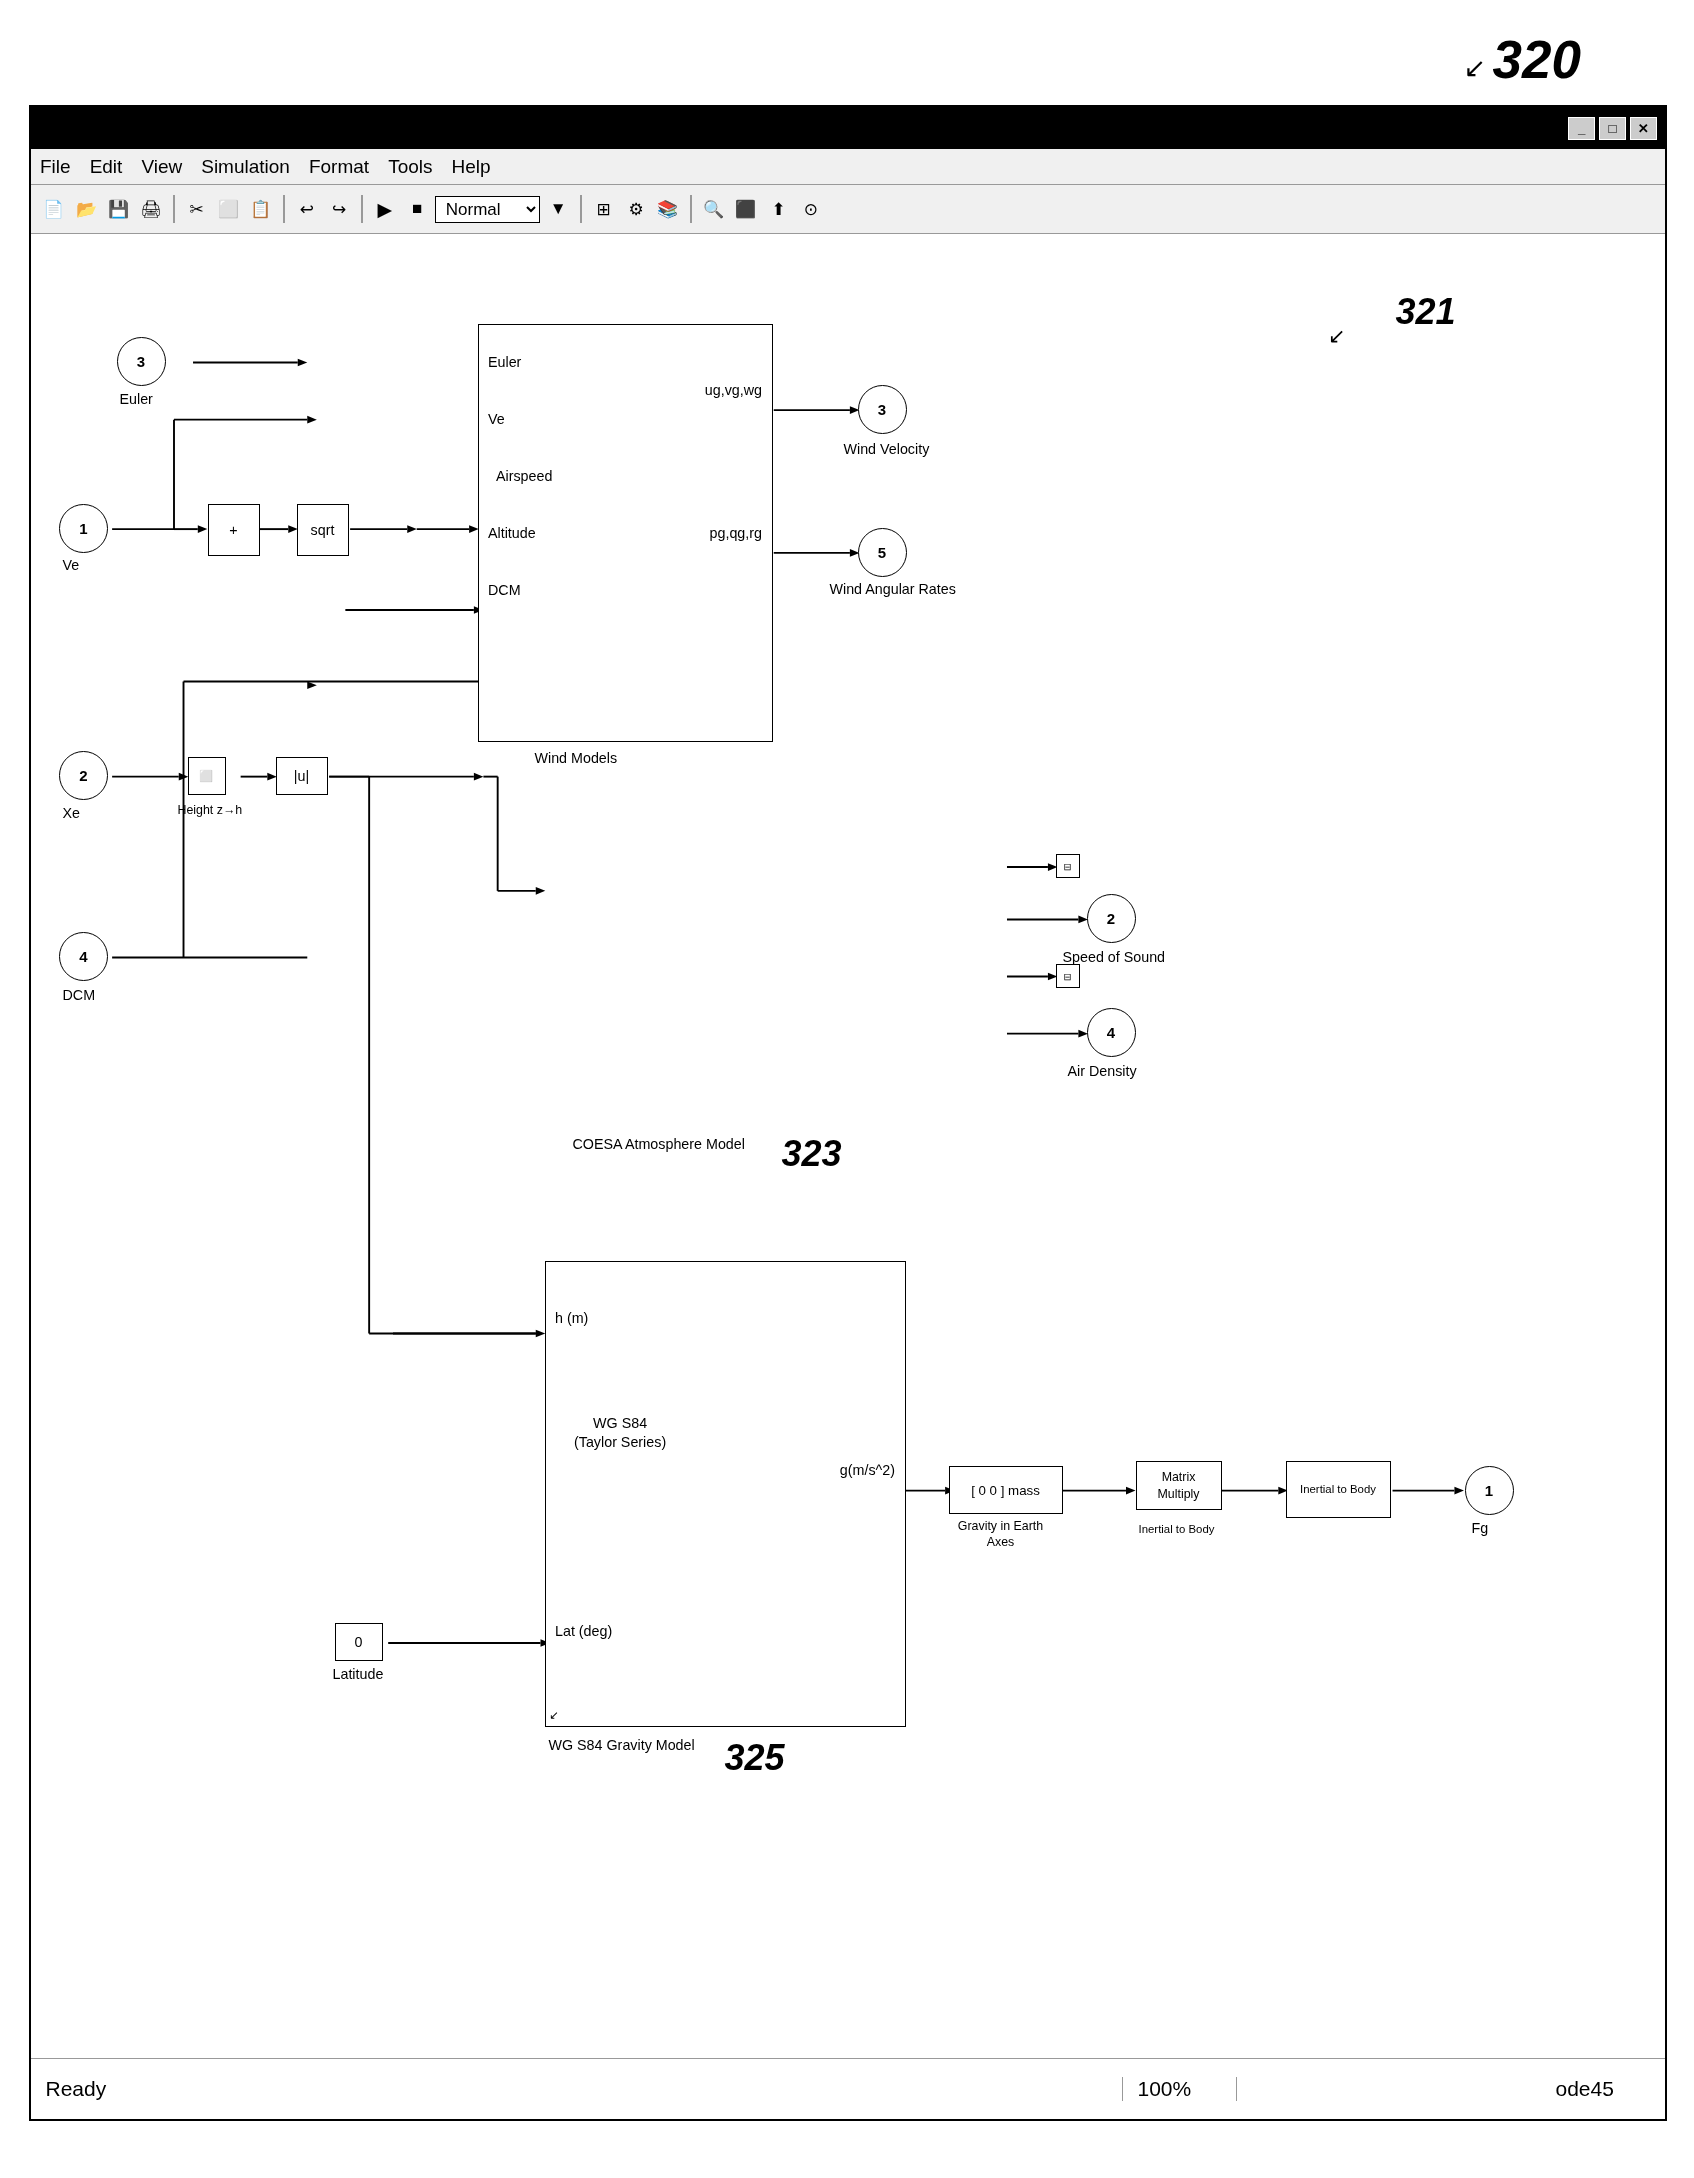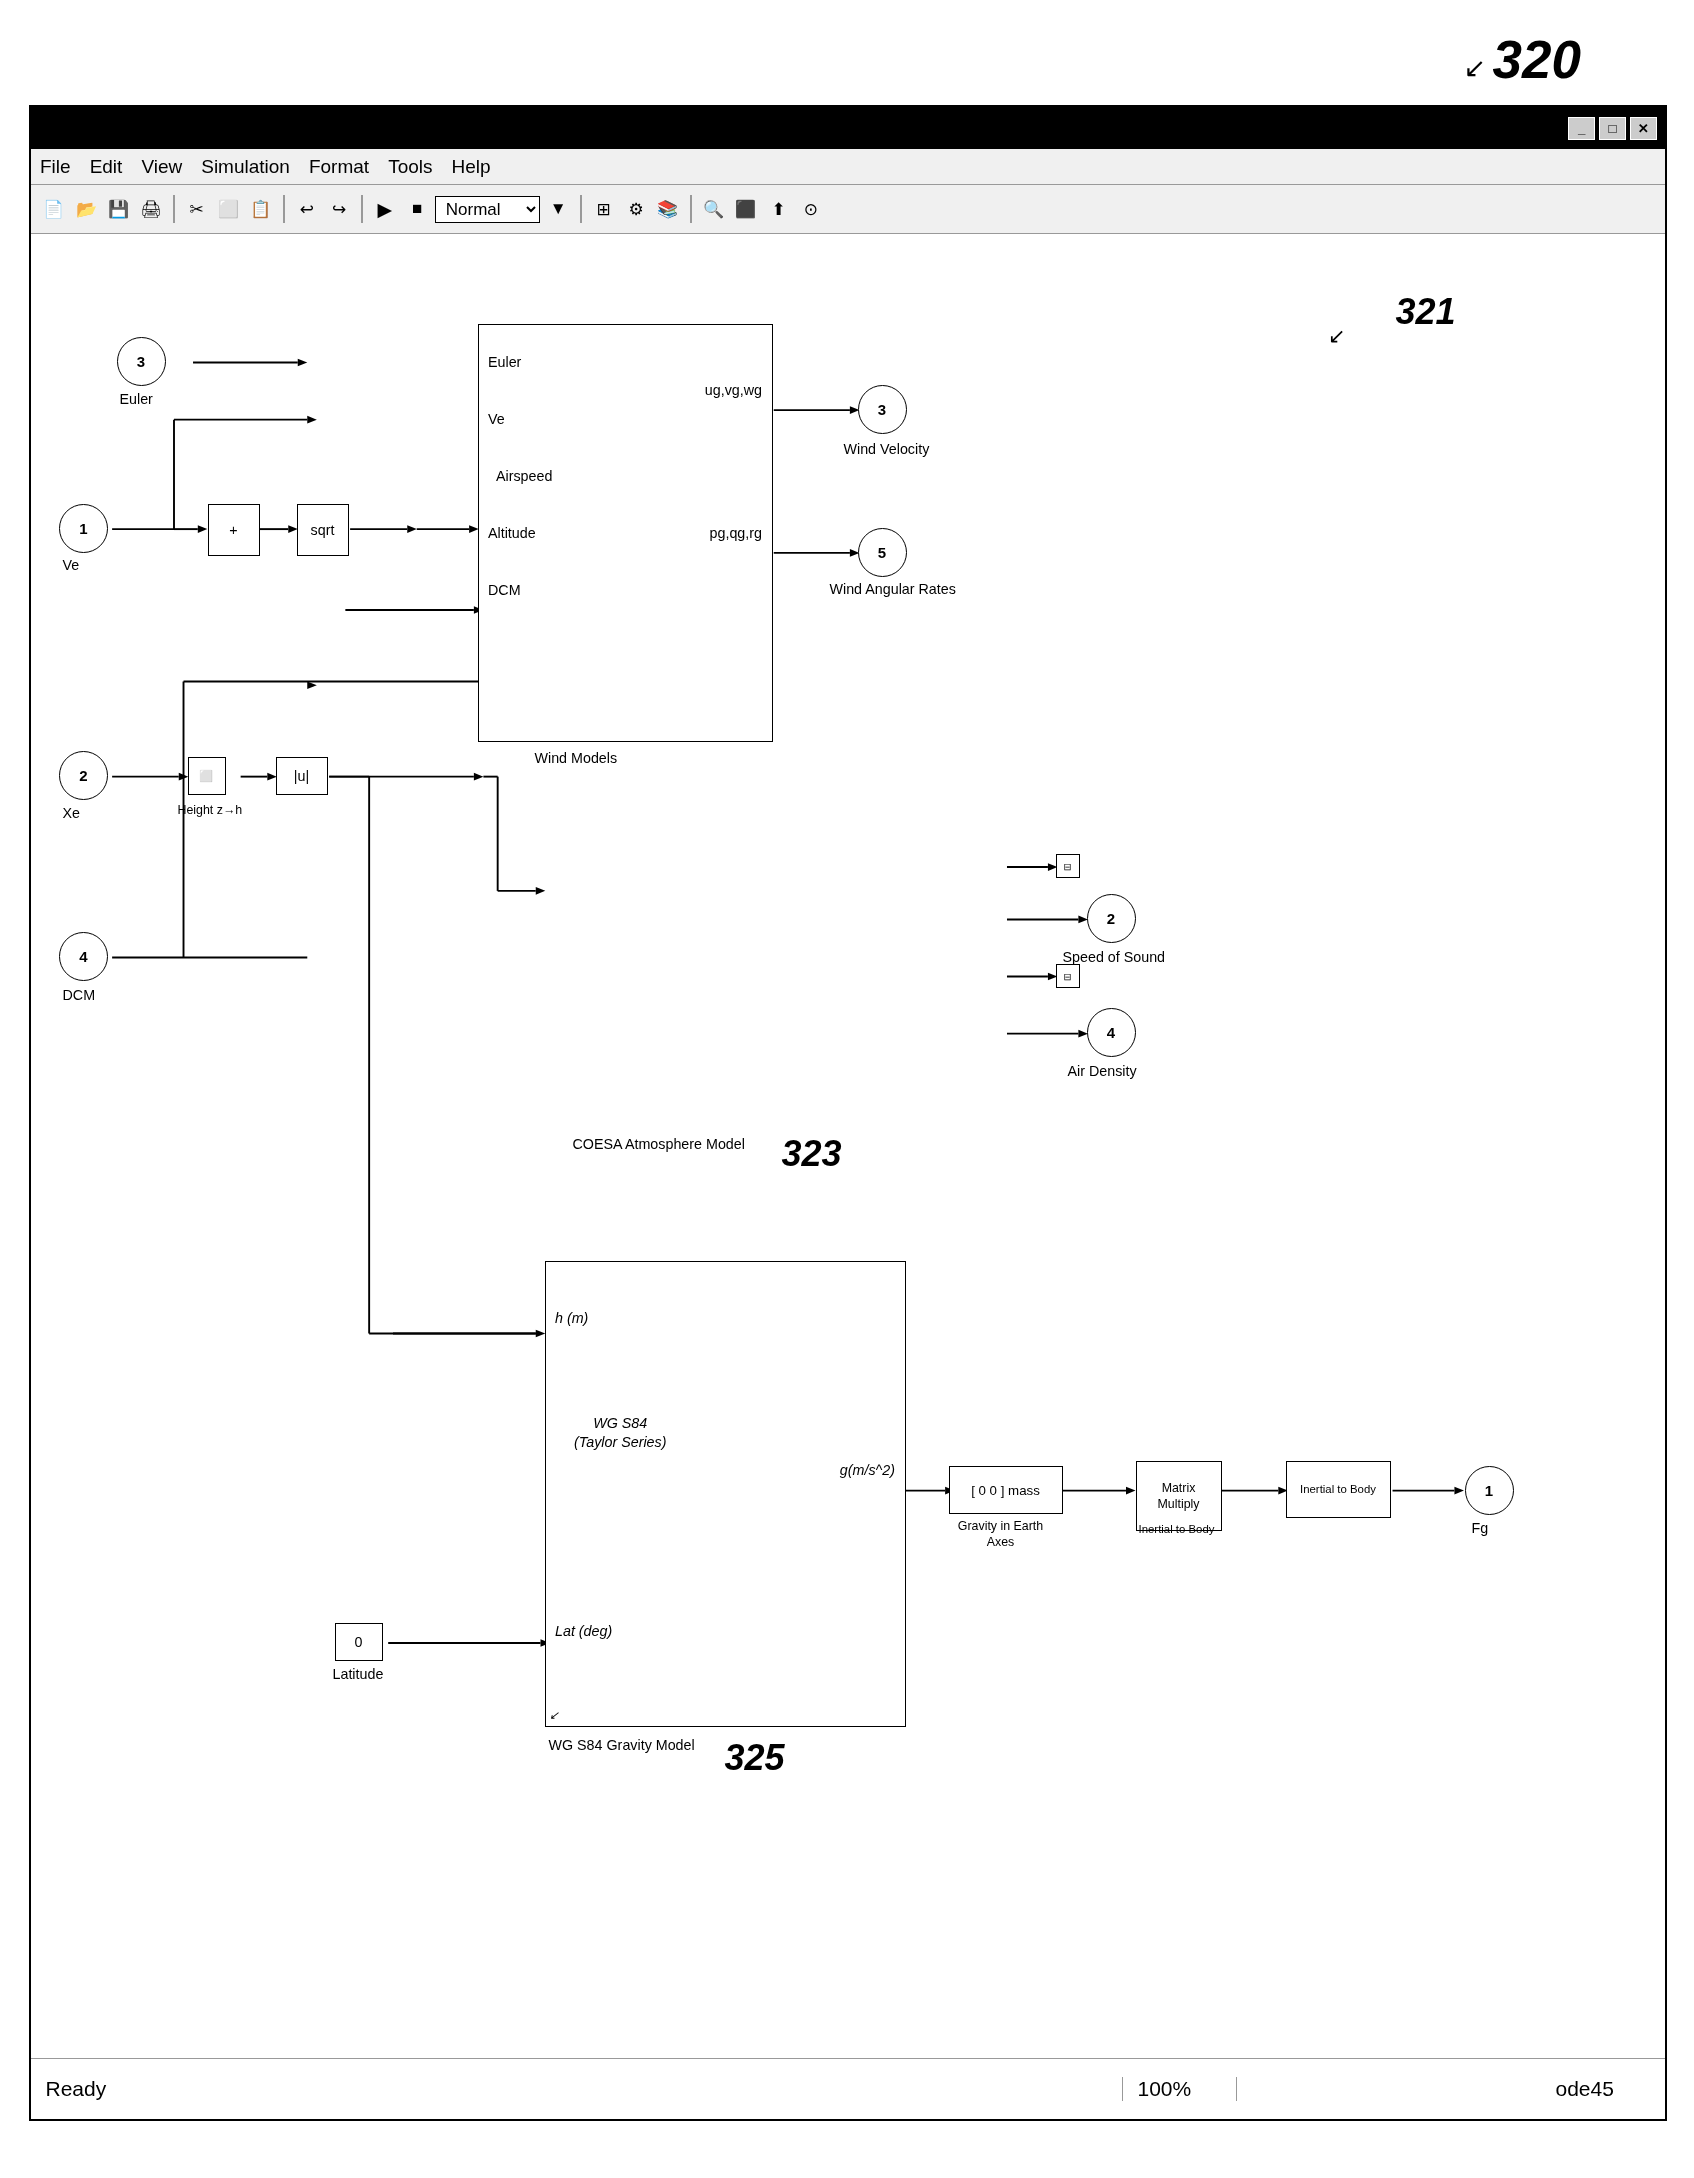--- a/index.html
+++ b/index.html
@@ -424,39 +424,39 @@
     <div class="port-circle" style="width:49px;height:49px;top:774px;left:1056px;">
       <span>4</span>
     </div>
     <div class="diag-label" style="top:829px;left:1037px;">Air Density</div>
 
     <div class="port-circle" style="width:49px;height:49px;top:698px;left:28.5px;">
       <span>4</span>
     </div>
     <div class="diag-label" style="top:753px;left:32px;">DCM</div>
 
-    <div class="subsystem-block" style="top:1027px;left:514px;width:361px;height:466px;font-style:italic;">
+    <div class="subsystem-block" style="top:1027px;left:514px;width:361px;height:466px;">
       <div class="diag-label" style="top:48px;left:9.5px;">h (m)</div>
       <div class="diag-label" style="top:152px;left:28.5px;text-align:center;line-height:1.3;">WG S84<br>(Taylor Series)</div>
       <div class="diag-label" style="top:200px;right:9.5px;">g(m/s^2)</div>
       <div class="diag-label" style="top:361px;left:9.5px;">Lat (deg)</div>
 
       <div style="position:absolute;bottom:3.8px;left:3.8px;font-size:11.4px;">↙</div>
     </div>
     <div class="diag-label" style="top:1503px;left:518px;">WG S84 Gravity Model</div>
 
     <div class="diag-ref" style="top:1503px;left:694px;">325</div>
 
     <div class="small-block" style="width:48px;height:38px;top:1389px;left:304px;">0</div>
     <div class="diag-label" style="top:1432px;left:302px;">Latitude</div>
 
     <div class="small-block" style="width:114px;height:48px;top:1232px;left:918px;font-size:13.3px;">[ 0 0 ] mass</div>
     <div class="diag-label" style="top:1284px;left:913px;text-align:center;width:114px;line-height:1.3;font-size:12.4px;">Gravity in Earth<br>Axes</div>
 
-    <div class="small-block" style="width:86px;height:70px;top:1227px;left:1105px;font-size:12.4px;text-align:center;line-height:1.3;">Matrix<br>Multiply</div>
+    <div class="small-block" style="width:86px;height:49px;top:1227px;left:1105px;font-size:12.4px;text-align:center;line-height:1.3;">Matrix<br>Multiply</div>
     <div class="diag-label" style="top:1289px;left:1108px;font-size:11.4px;">Inertial to Body</div>
 
     <div class="small-block" style="width:105px;height:57px;top:1227px;left:1255px;font-size:11.4px;text-align:center;line-height:1.3;">Inertial to Body</div>
 
     <div class="port-circle" style="width:49px;height:49px;top:1232px;left:1434px;">
       <span>1</span>
     </div>
     <div class="diag-label" style="top:1286px;left:1441px;">Fg</div>
 
   </div>

